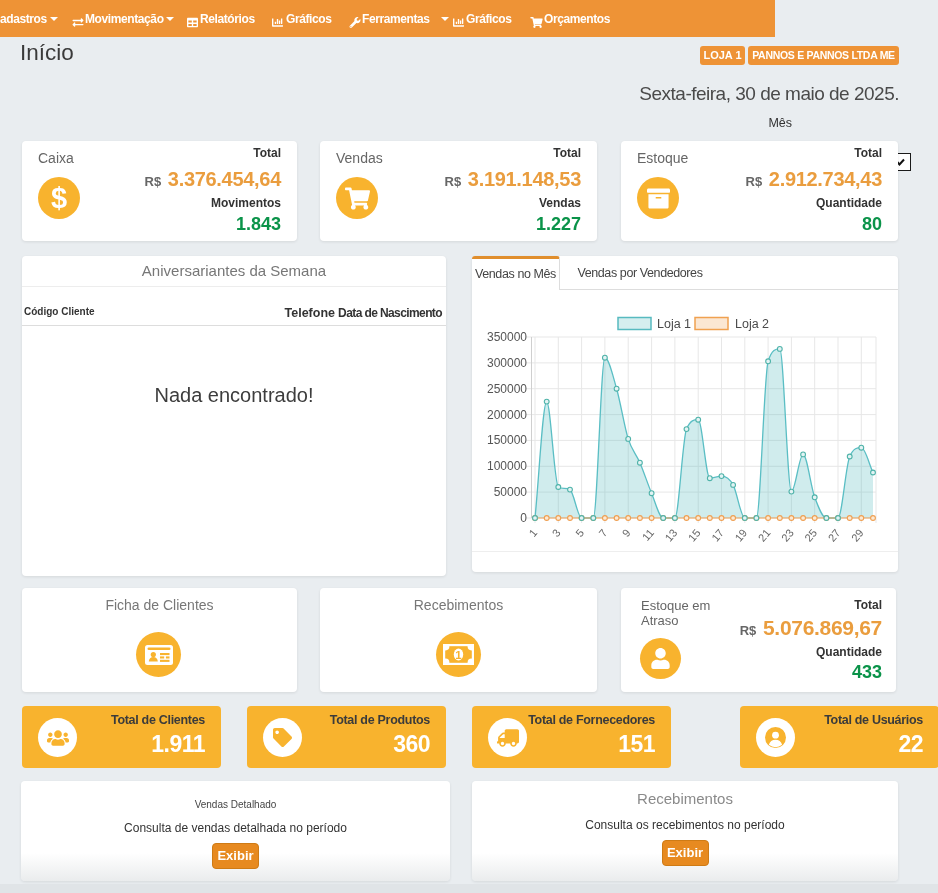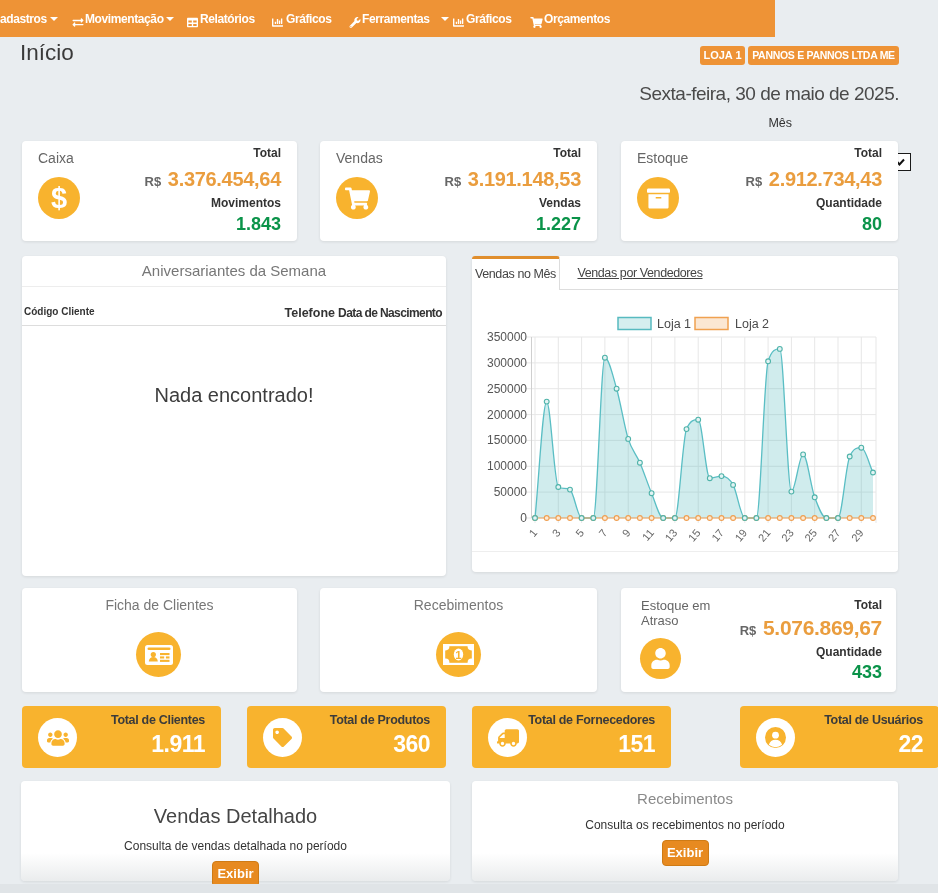--- a/index.html
+++ b/index.html
@@ -112,21 +112,21 @@
   <div class="abs" style="left:2px; top:50px; font-size:10px; font-weight:bold; color:#333; white-space:nowrap;">Código Cliente</div>
   <div class="abs" style="right:111px; top:50px; font-size:12.5px; font-weight:bold; color:#333; white-space:nowrap;">Telefone</div>
   <div class="abs" style="right:4px; top:50px; font-size:12px; letter-spacing:-0.6px; font-weight:bold; color:#333; white-space:nowrap;">Data de Nascimento</div>
   <div class="abs" style="left:0; top:69px; width:100%; border-bottom:1px solid #ddd;"></div>
   <div class="abs" style="left:0; top:128px; width:100%; text-align:center; font-size:20px; color:#3d3d3d;">Nada encontrado!</div>
 </div>
 
 <div class="card" style="left:472px; top:256px; width:426px; height:316px;">
   <div class="abs" style="left:0; top:0; width:100%; height:34px; border-bottom:1px solid #ddd;"></div>
   <div class="abs" style="left:0; top:0; width:88px; height:34px; background:#fff; border-top:3px solid #e08e2d; border-right:1px solid #ddd; border-radius:3px 3px 0 0; text-align:center; font-size:12.5px; letter-spacing:-0.4px; color:#444; line-height:30px;">Vendas no Mês</div>
-  <div class="abs" style="left:88px; top:0; width:160px; height:34px; text-align:center; font-size:12.5px; letter-spacing:-0.4px; color:#444; line-height:34px;text-decoration:underline;">Vendas por Vendedores</div>
+  <div class="abs" style="left:88px; top:0; width:160px; height:34px; text-align:center; font-size:12.5px; letter-spacing:-0.4px; color:#444; line-height:34px;">Vendas por Vendedores</div>
   <div class="abs" style="left:0; top:295px; width:100%; border-bottom:1px solid #eee;"></div>
   <svg class="abs" style="left:0; top:0;" width="426" height="316" viewBox="0 0 426 316" font-family="Liberation Sans, sans-serif">
     <rect x="146" y="61.5" width="33" height="12" fill="rgba(87,186,192,0.25)" stroke="#57bac0" stroke-width="1.5"></rect>
     <text x="185" y="72" font-size="12.5" fill="#4a4a4a">Loja 1</text>
     <rect x="223" y="61.5" width="33" height="12" fill="rgba(240,161,80,0.25)" stroke="#f0a150" stroke-width="1.5"></rect>
     <text x="263" y="72" font-size="12.5" fill="#4a4a4a">Loja 2</text>
     <line x1="54" y1="262.0" x2="404" y2="262.0" stroke="#e7e7e7" stroke-width="1"></line>
 <line x1="54" y1="236.1" x2="404" y2="236.1" stroke="#e7e7e7" stroke-width="1"></line>
 <line x1="54" y1="210.3" x2="404" y2="210.3" stroke="#e7e7e7" stroke-width="1"></line>
 <line x1="54" y1="184.4" x2="404" y2="184.4" stroke="#e7e7e7" stroke-width="1"></line>
@@ -319,21 +319,21 @@
 <circle cx="10.5" cy="10.5" r="10.5" fill="#f8b32e"></circle>
 <circle cx="10.5" cy="8.2" r="3.4" fill="#fff"></circle>
 <path d="M3.9 17.8c0.7-3.1 3.4-5.0 6.6-5.0s5.9 1.9 6.6 5.0a10.5 10.5 0 0 1-13.2 0z" fill="#fff"></path>
 </svg>
     </div>
     <div class="lab">Total de Usuários</div>
     <div class="num">22</div>
   </div>
 
 <div class="botcard" style="left:21px; width:429px;">
-  <div style="padding-top:24px; font-size:20px; color:#454545;">Vendas Detalhado</div>
+  <div style="padding-top:12px; font-size:10px; color:#454545;margin-top:6px;">Vendas Detalhado</div>
   <div style="padding-top:11px; font-size:12px; color:#333;">Consulta de vendas detalhada no período</div>
   <div style="padding-top:8px;"><span class="exibir">Exibir</span></div>
 </div>
 <div class="botcard" style="left:472px; width:426px;">
   <div style="padding-top:9px; font-size:15px; color:#8a8a8a;">Recebimentos</div>
   <div style="padding-top:11px; font-size:12px; color:#333;">Consulta os recebimentos no período</div>
   <div style="padding-top:8px;"><span class="exibir">Exibir</span></div>
 </div>
 
 <div class="abs" style="left:0; top:884px; width:938px; height:9px; background:#e0e4e7;"></div>

